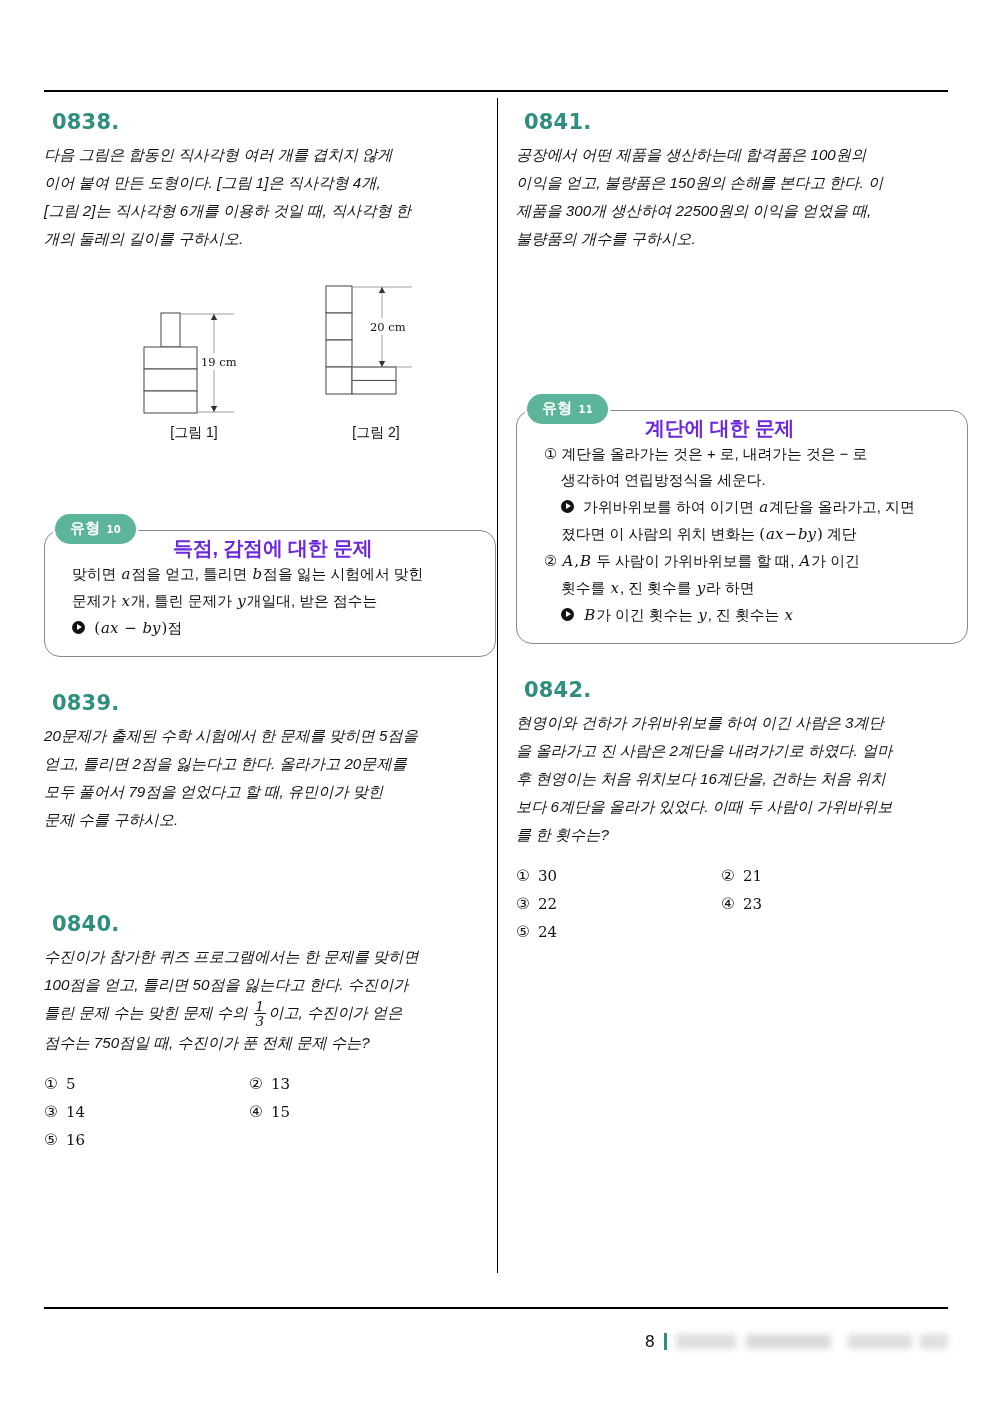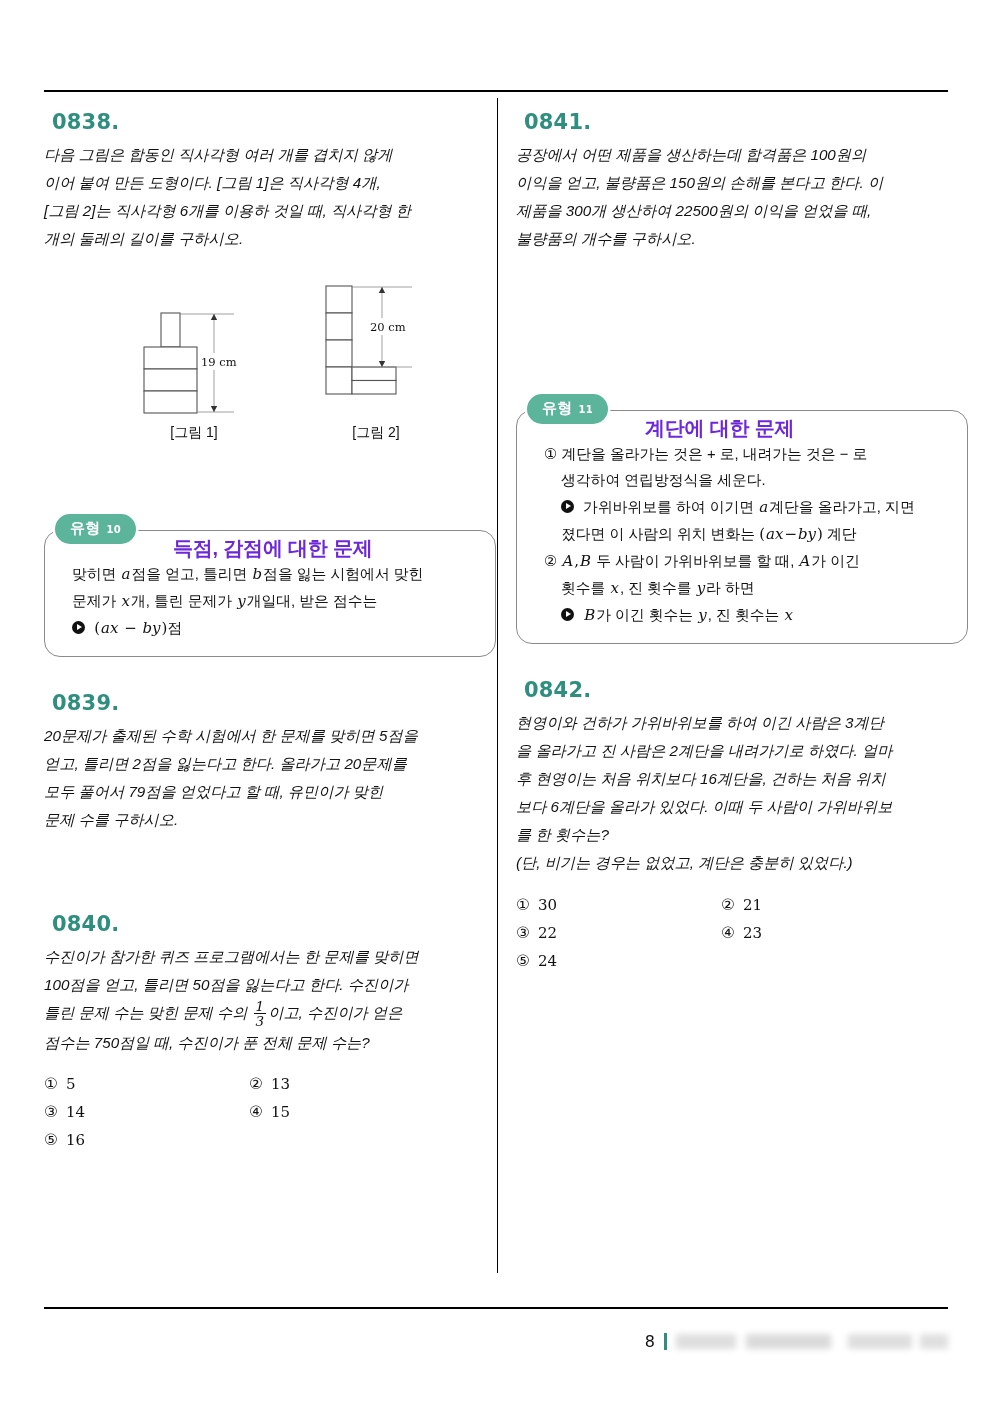--- a/index.html
+++ b/index.html
@@ -410,21 +410,20 @@
     </div>
 
     <div class="problem" style="margin-top:34px;">
       <div class="q-num">0842.</div>
       <div class="q-body">
         <span class="ln">현영이와 건하가 가위바위보를 하여 이긴 사람은 3계단</span>
         <span class="ln">을 올라가고 진 사람은 2계단을 내려가기로 하였다. 얼마</span>
         <span class="ln">후 현영이는 처음 위치보다 16계단을, 건하는 처음 위치</span>
         <span class="ln">보다 6계단을 올라가 있었다. 이때 두 사람이 가위바위보</span>
         <span class="ln">를 한 횟수는?</span>
-        <span class="ln">(단, 비기는 경우는 없었고, 계단은 충분히 있었다.)</span>
       </div>
 
       <div class="choices">
         <div class="choice">
           <span class="cm">①</span>
           <span>30</span>
         </div>
         <div class="choice">
           <span class="cm">②</span>
           <span>21</span>

